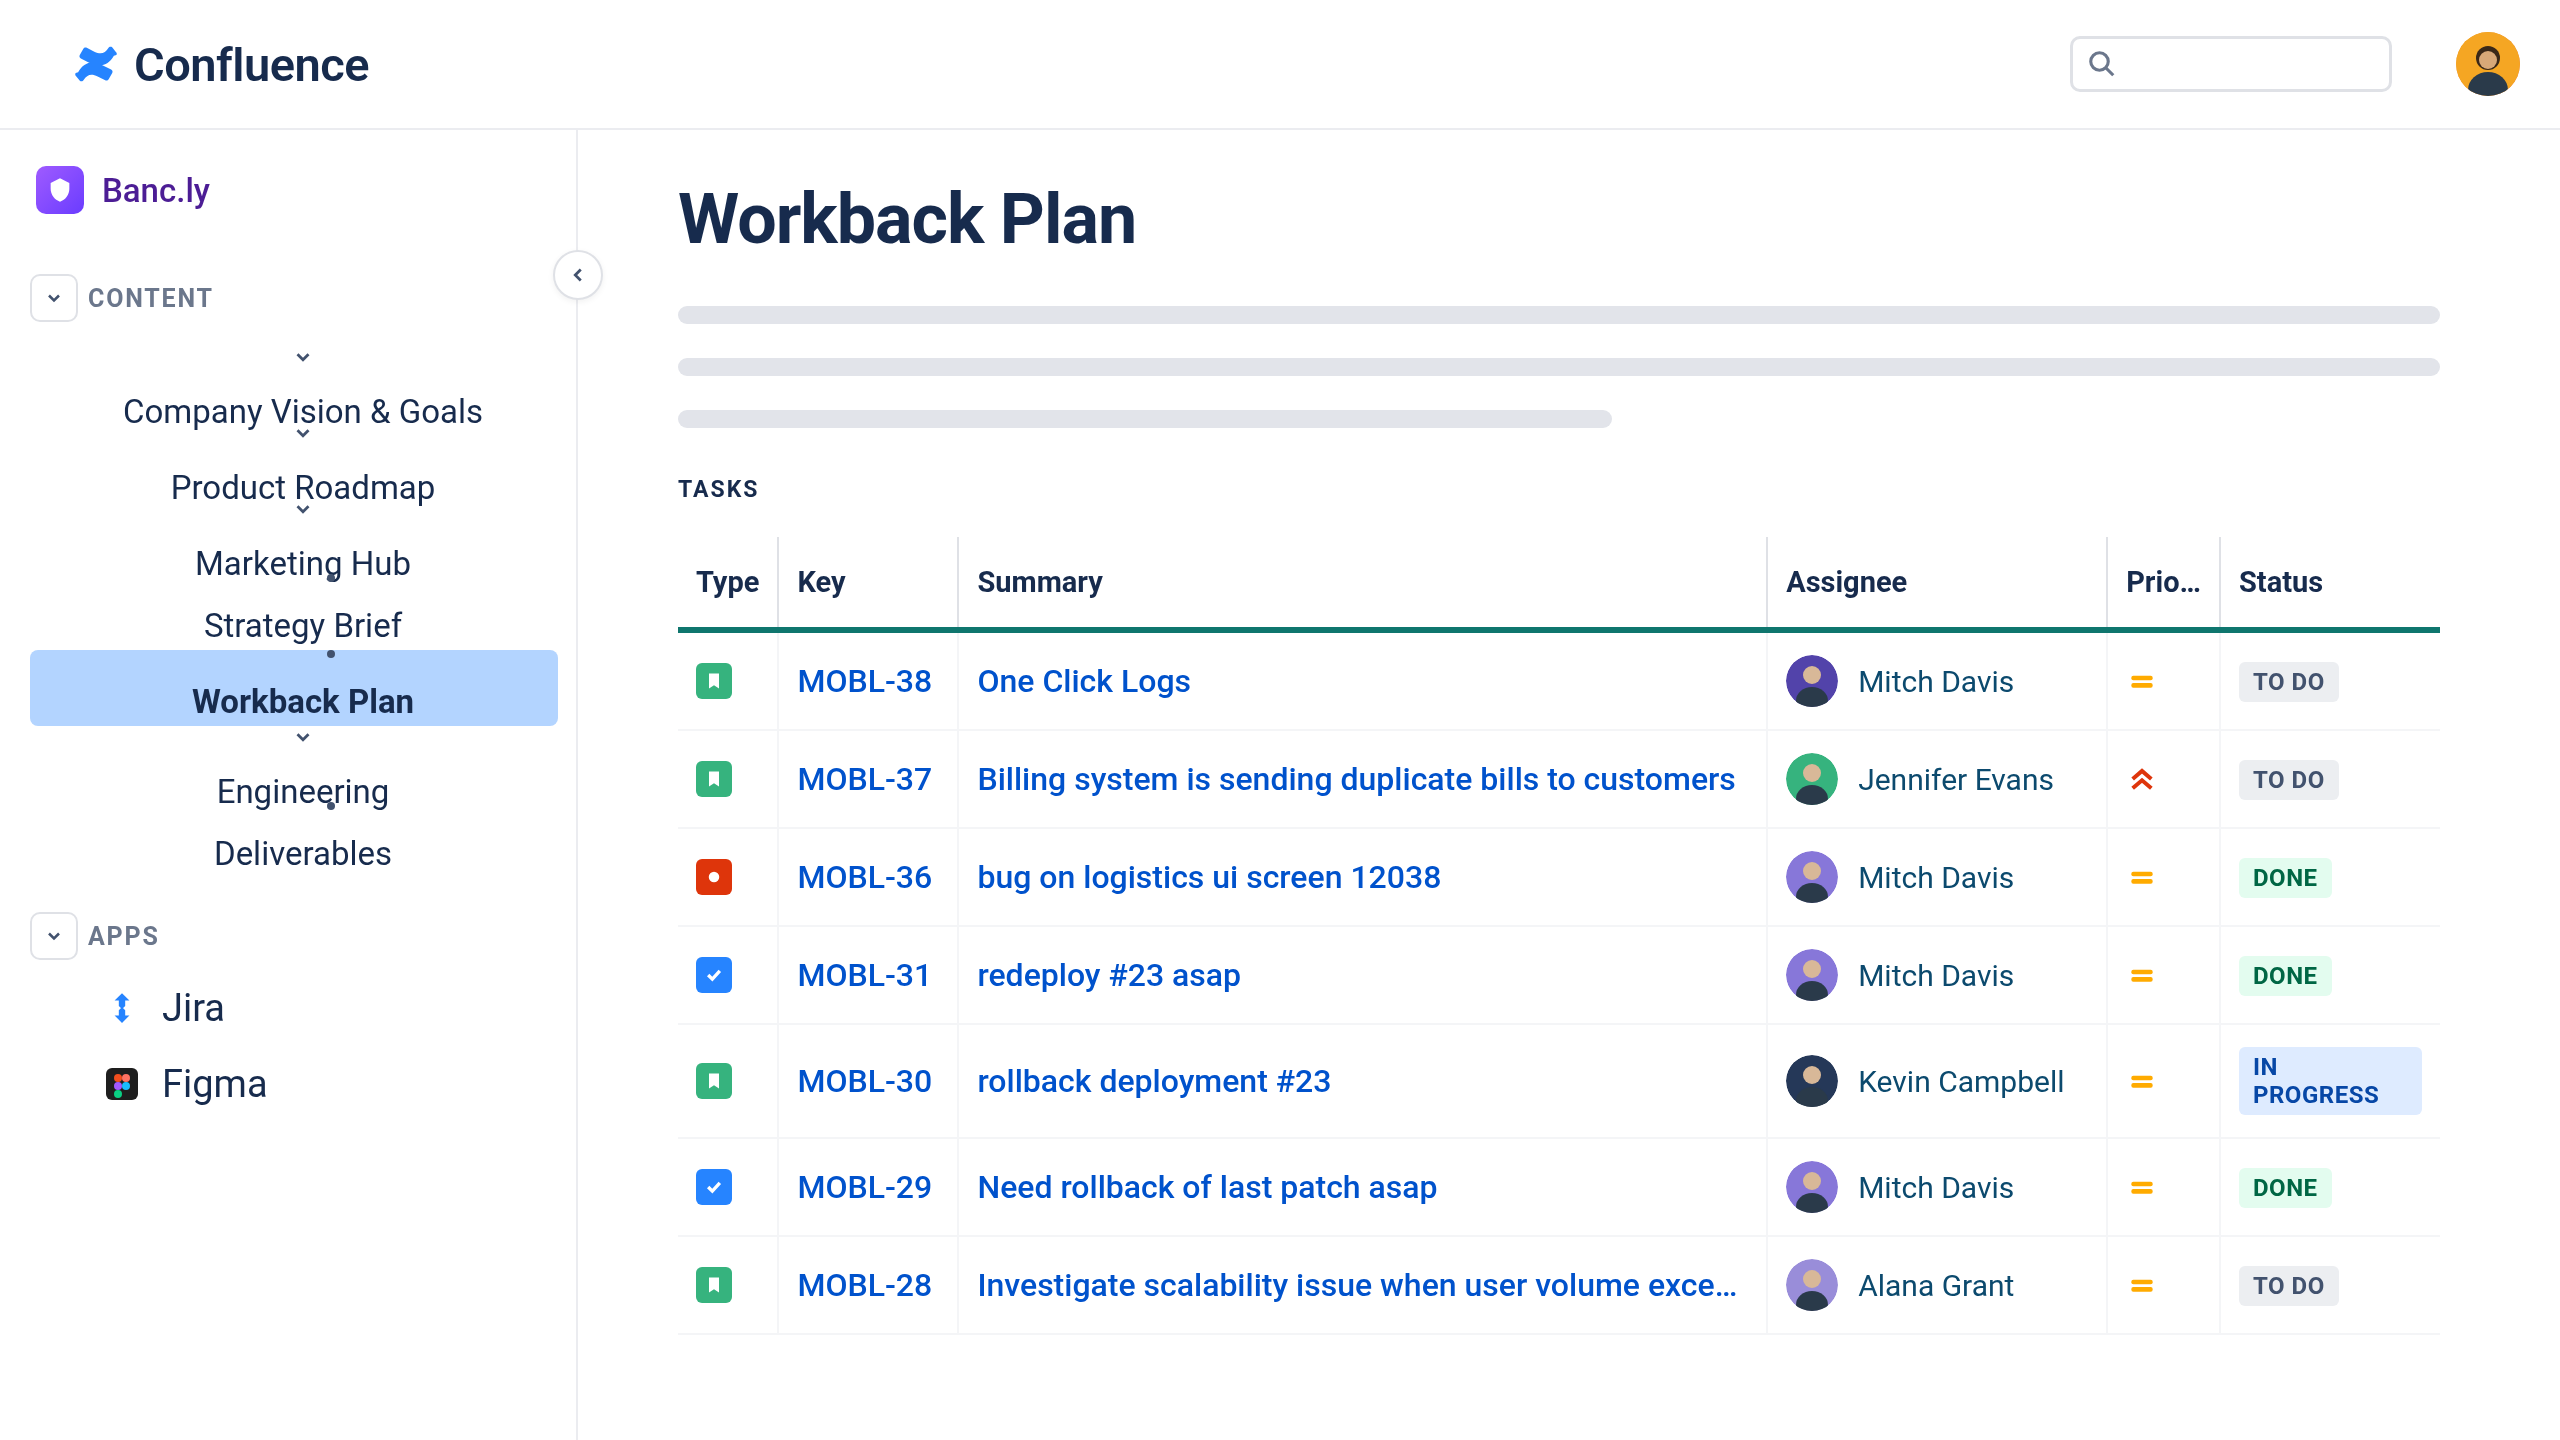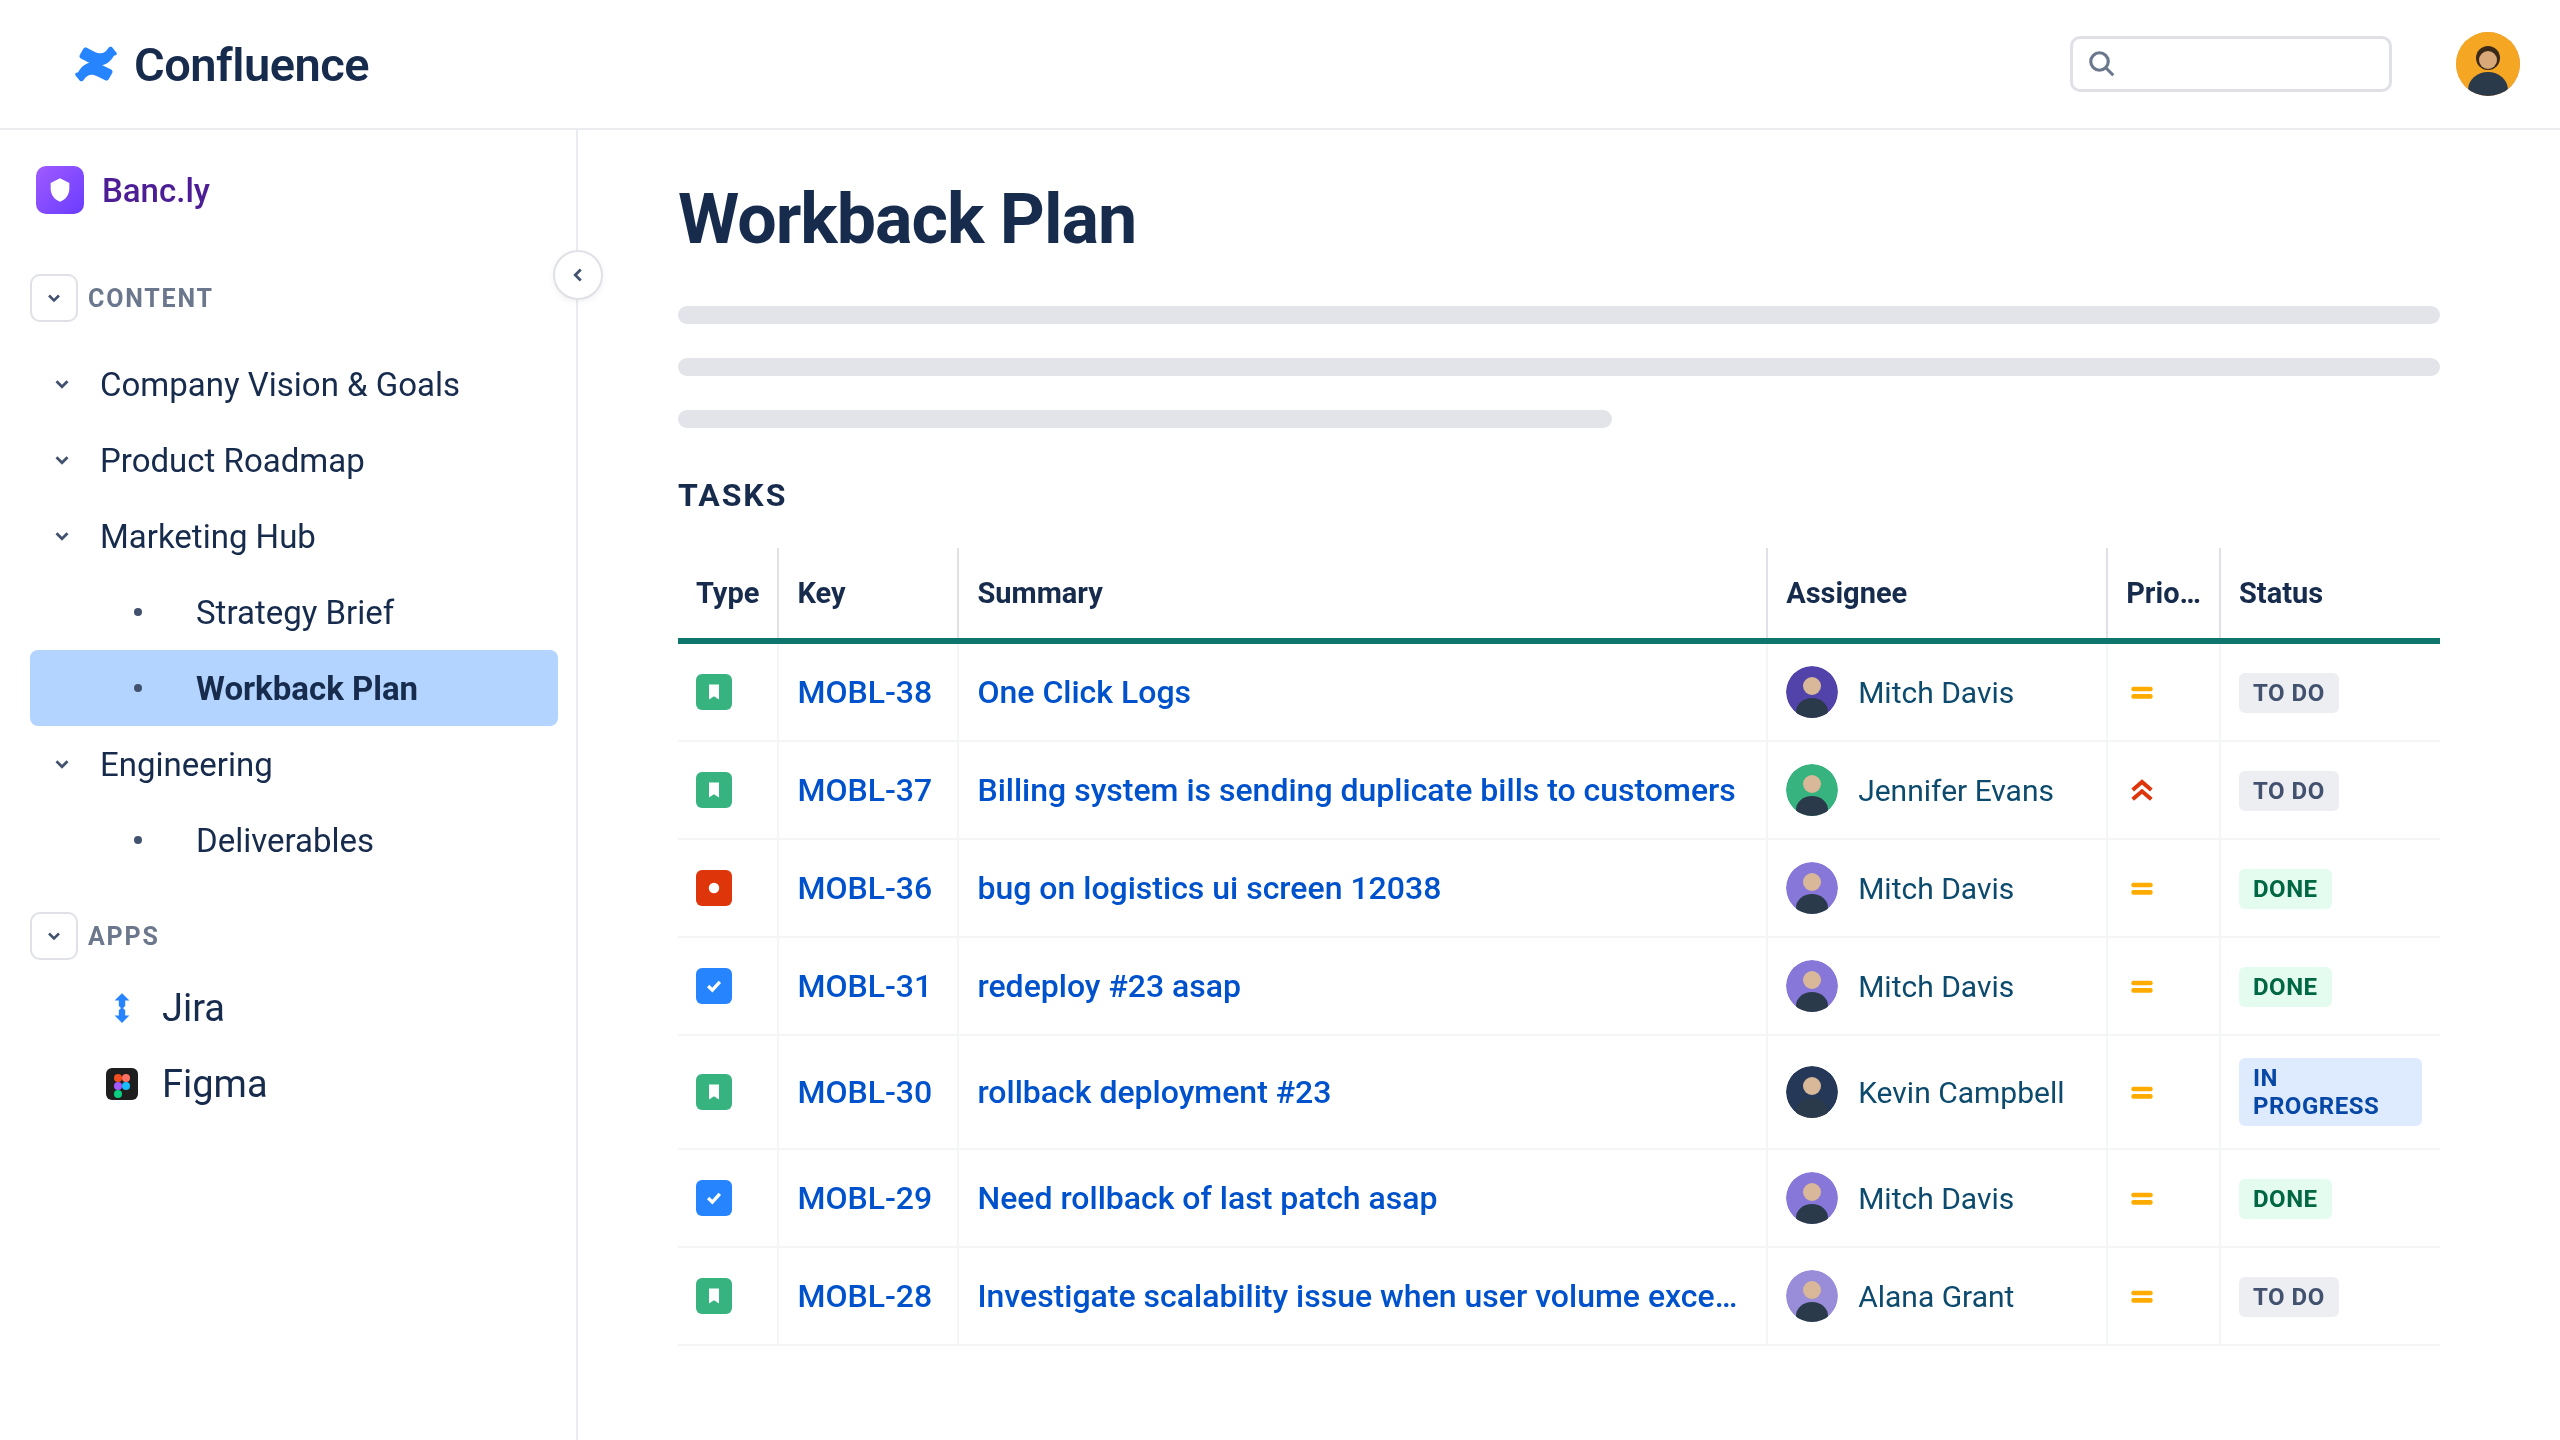--- a/index.html
+++ b/index.html
@@ -131,20 +131,21 @@
 }
 .tree { margin-top: 14px; }
 .tree-item {
   display: flex;
   align-items: center;
   height: 76px;
   gap: 24px;
   padding-left: 18px;
   border-radius: 8px;
   color: #172b4d;
+  flex-direction: column;
 }
 .tree-item.level1 { padding-left: 18px; }
 .tree-item.level2 .bullet {
   width: 8px;
   height: 8px;
   border-radius: 50%;
   background: #42526e;
   margin-left: 86px;
   margin-right: 30px;
   flex-shrink: 0;
@@ -187,21 +188,21 @@
 .skeletons { margin-top: 46px; }
 .sk {
   height: 18px;
   background: #e2e4ea;
   border-radius: 9px;
   margin-bottom: 34px;
 }
 .sk.full { width: 100%; }
 .sk.half { width: 53%; }
 .tasks-label {
-  font-size: 32px;
+  font-size: 23px;
   font-weight: 700;
   letter-spacing: 2px;
   color: #172b4d;
   margin-top: 48px;
 }
 table.tasks {
   width: 100%;
   border-collapse: collapse;
   margin-top: 34px;
 }

